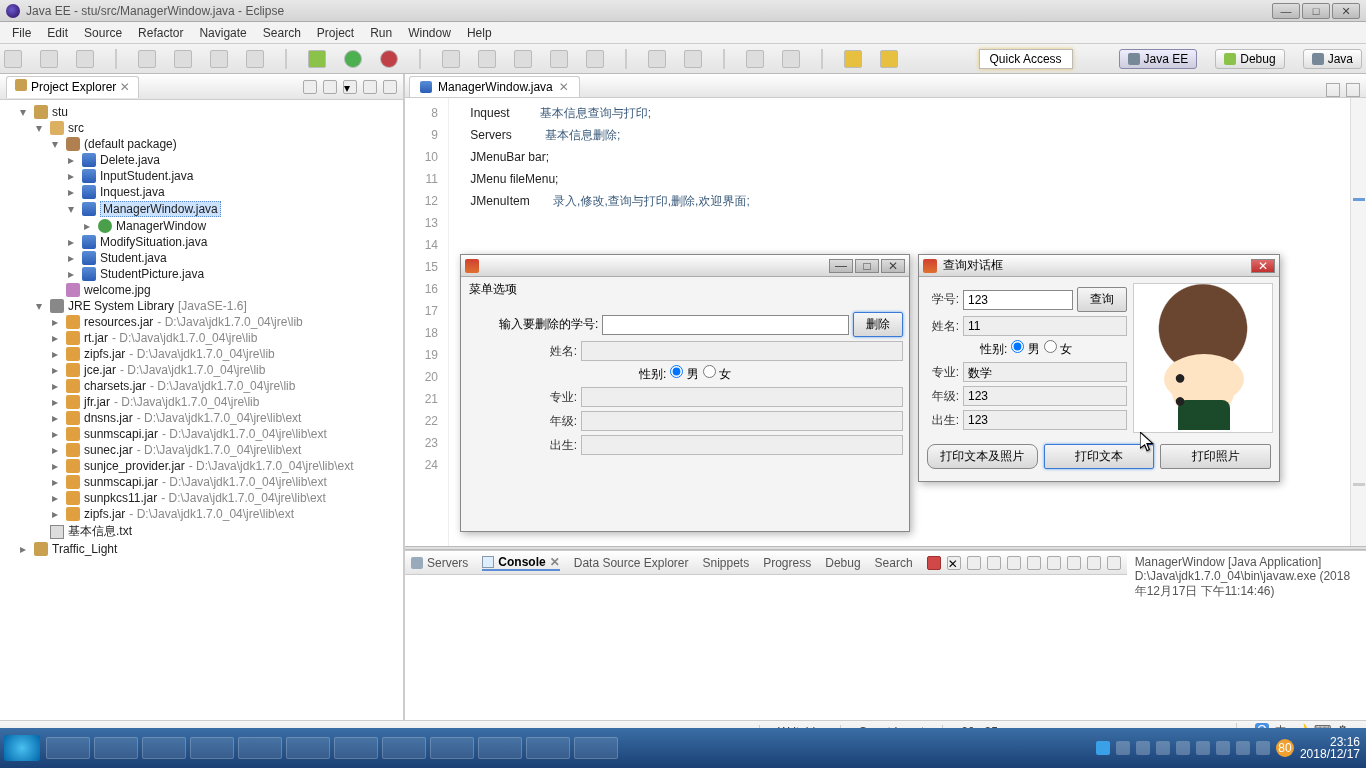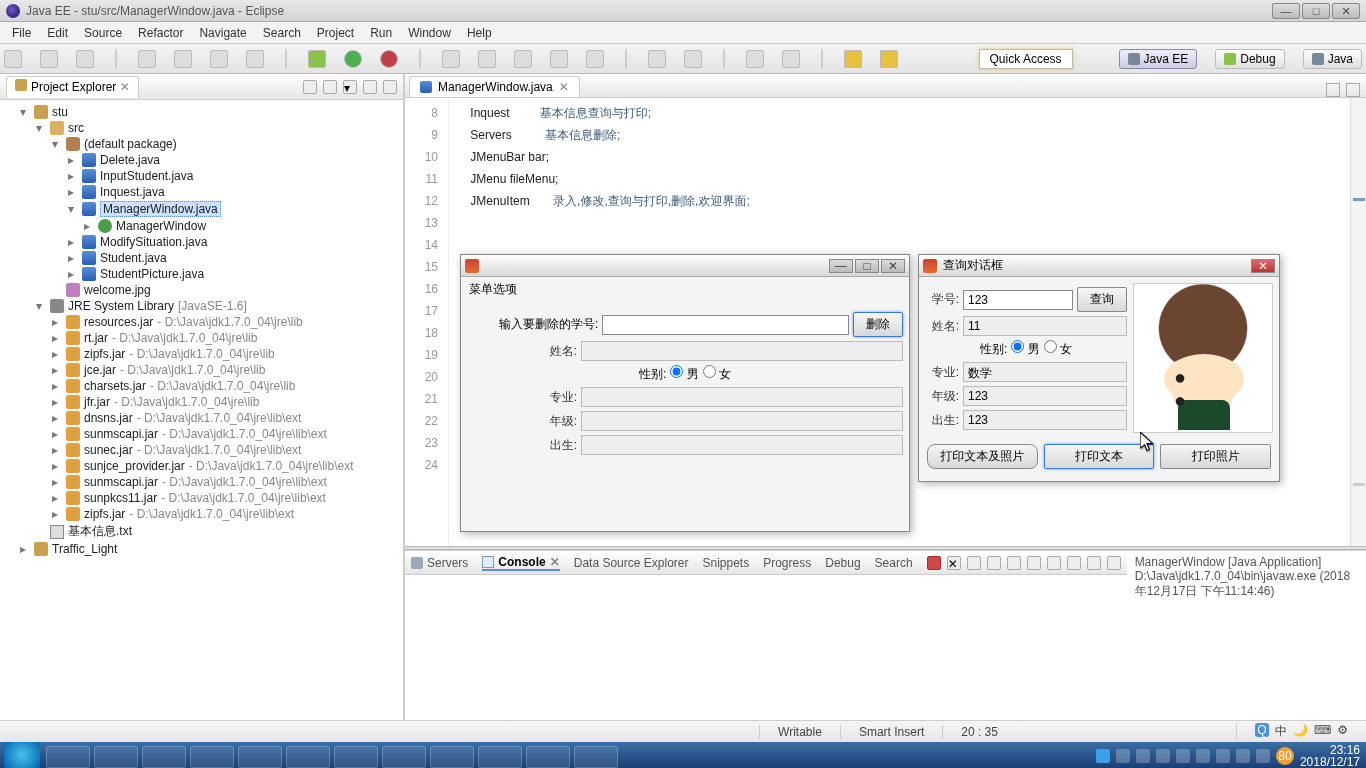--- a/index.html
+++ b/index.html
@@ -79,21 +79,21 @@
 .console-tools { margin-left:auto; display:flex; gap:6px;}
 .console-tools .ci { width:14px; height:14px; border:1px solid #aaa; border-radius:2px; background:#eee;}
 .console-tools .ci.red { background:#d04848; border-color:#a03030;}
 .console-body { flex:1; background:#fff; padding:4px 8px; color:#555; font-family:Consolas,monospace; font-size:12px;}
 
 
 .statusbar { position:absolute; left:0; right:0; bottom:26px; height:22px; background:linear-gradient(#f6f6f6,#e6e6e6); border-top:1px solid #ccc; display:flex; align-items:center; color:#444;}
 .statusbar .cell { padding:0 18px; border-left:1px solid #ccc;}
 
 
-.taskbar { position:absolute; left:0; right:0; bottom:0; height:26px; background:linear-gradient(#3a6ea5,#1a4075); display:flex; align-items:flex-end;}
+.taskbar { position:absolute; left:0; right:0; bottom:0; height:40px; background:linear-gradient(#3a6ea5,#1a4075); display:flex; align-items:center;}
 .start { width:36px; height:26px; background:radial-gradient(circle,#4ac0f0,#0066aa); border-radius:3px; margin:0 4px;}
 .task { width:44px; height:22px; margin:0 2px; background:rgba(255,255,255,0.1); border:1px solid rgba(255,255,255,0.2); border-radius:2px;}
 .tray { margin-left:auto; display:flex; align-items:center; color:#fff; gap:6px; padding-right:6px; font-size:11px;}
 .tray .ti { width:14px; height:14px; background:rgba(255,255,255,0.25); border-radius:2px;}
 .tray .clock { text-align:right; line-height:12px;}
 
 
 .dialog { position:absolute; background:#f4f4f4; border:1px solid #888; box-shadow:2px 2px 8px rgba(0,0,0,0.3); }
 .dialog .dtitle { height:22px; background:linear-gradient(#fff,#d8d8d8); border-bottom:1px solid #aaa; display:flex; align-items:center; padding:0 4px; gap:6px;}
 .dialog .jicon { width:14px; height:14px; background:linear-gradient(#d04030,#e07030); border-radius:2px;}

